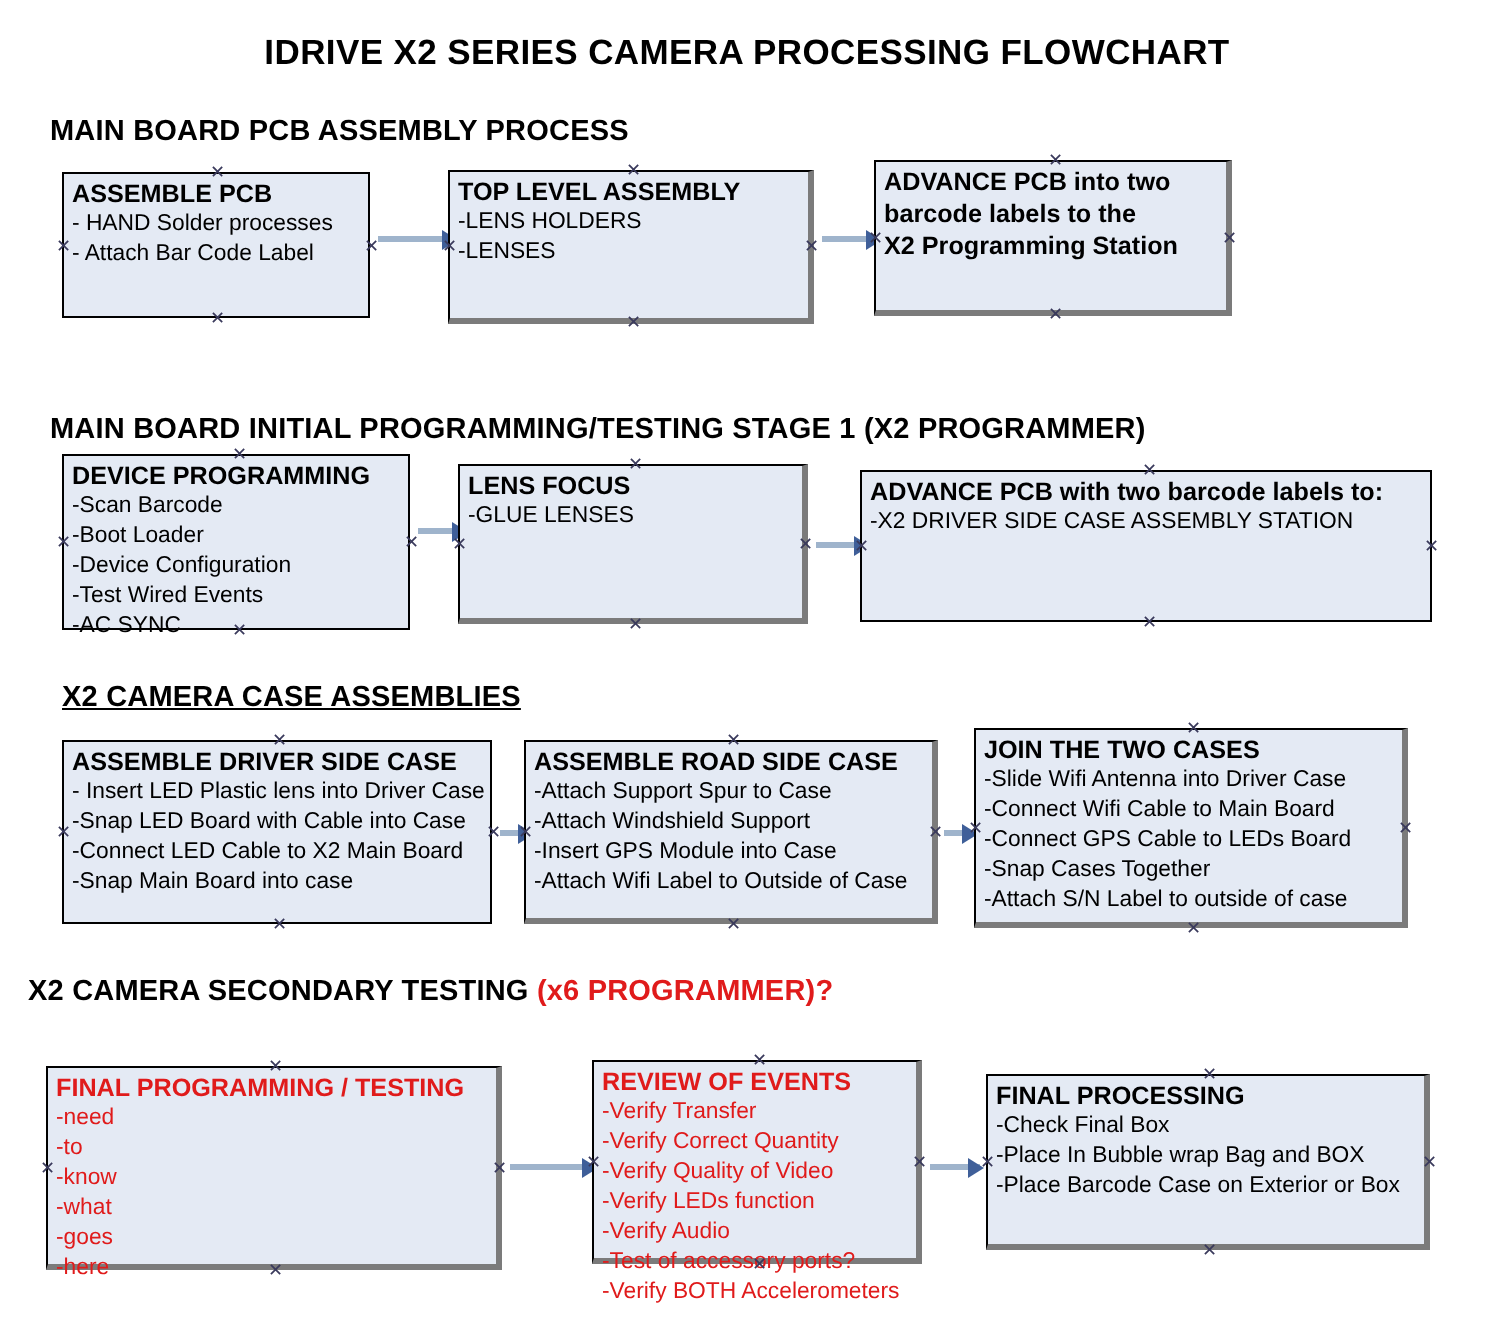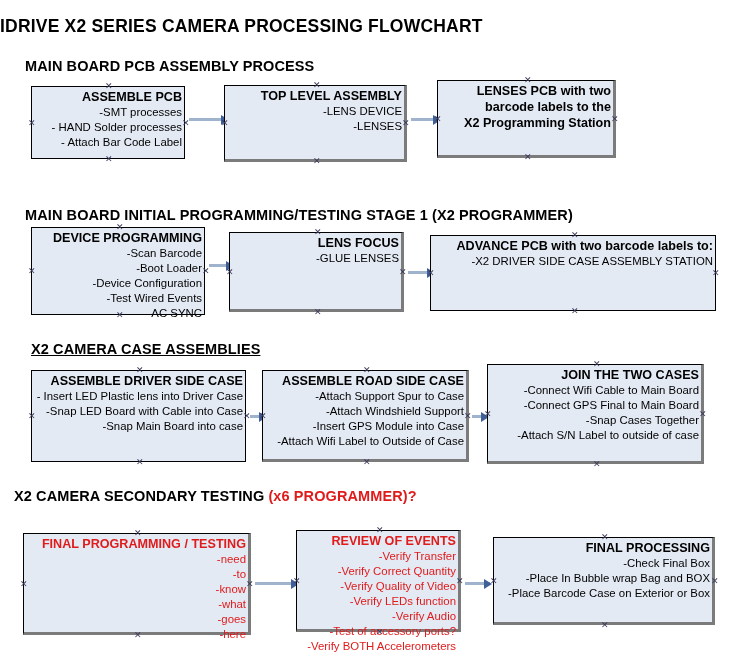--- a/index.html
+++ b/index.html
@@ -10,20 +10,21 @@
     position:relative;
     overflow:hidden;
     -webkit-font-smoothing:antialiased;
   }
   #canvas{position:absolute;left:0;top:0;width:747px;height:662px;}
 
   
   .doc-title{
     position:absolute;
     left:0;top:16px;width:747px;
+    text-align:center;
     font-size:17.5px;
     font-weight:bold;
     letter-spacing:.2px;
     color:#000000;
     white-space:nowrap;
   }
   .section-title{
     position:absolute;
     font-size:14.5px;
     font-weight:bold;
@@ -41,21 +42,21 @@
     box-sizing:border-box;
     overflow:visible;
   }
   .pbox.shadow{
     border-right:3px solid #7b7b7b;
     border-bottom:3px solid #7b7b7b;
   }
   .pbox .inner{
     position:absolute;
     left:4px;right:2px;top:2px;
-    text-align:right;
+    text-align:left;
   }
   .bhead{
     font-size:12.6px;
     font-weight:bold;
     color:#000000;
     line-height:16px;
     white-space:nowrap;
   }
   .bhead.red{color:#e01b1b;}
   .bline{
@@ -97,51 +98,50 @@
 
   <div class="doc-title">IDRIVE X2  SERIES CAMERA PROCESSING FLOWCHART</div>
 
   <div class="section-title" style="left:25px; top:58px;">
     <span>MAIN BOARD PCB ASSEMBLY PROCESS</span>
   </div>
 
   <div class="pbox" style="left:31px; top:86px; width:154px; height:73px;">
     <div class="inner">
       <div class="bhead">ASSEMBLE PCB</div>
-      <div class="bline">-SMT processes</div>
       <div class="bline">- HAND Solder processes</div>
       <div class="bline">- Attach Bar Code Label</div>
     </div>
     <span class="handle" style="left:73px;top:-4px;">✕</span>
     <span class="handle" style="left:73px;top:69px;">✕</span>
     <span class="handle" style="left:-4px;top:33px;">✕</span>
     <span class="handle" style="left:150px;top:33px;">✕</span>
   </div>
 
   <div class="conn" style="left:189px; top:118px; width:35px;"></div>
   <div class="arrow" style="left:221px; top:115px;"></div>
 
   <div class="pbox shadow" style="left:224px; top:85px; width:183px; height:77px;">
     <div class="inner">
       <div class="bhead">TOP LEVEL ASSEMBLY</div>
-      <div class="bline">-LENS DEVICE</div>
+      <div class="bline">-LENS HOLDERS</div>
       <div class="bline">-LENSES</div>
     </div>
     <span class="handle" style="left:88px;top:-4px;">✕</span>
     <span class="handle" style="left:88px;top:72px;">✕</span>
     <span class="handle" style="left:-4px;top:34px;">✕</span>
     <span class="handle" style="left:177px;top:34px;">✕</span>
   </div>
 
   <div class="conn" style="left:411px; top:118px; width:27px;"></div>
   <div class="arrow" style="left:433px; top:115px;"></div>
 
   <div class="pbox shadow" style="left:437px; top:80px; width:179px; height:78px;">
     <div class="inner">
-      <div class="bhead">LENSES PCB with two</div>
+      <div class="bhead">ADVANCE PCB into two</div>
       <div class="bhead">barcode labels to the</div>
       <div class="bhead"> X2 Programming Station</div>
     </div>
     <span class="handle" style="left:86px;top:-4px;">✕</span>
     <span class="handle" style="left:86px;top:73px;">✕</span>
     <span class="handle" style="left:-4px;top:35px;">✕</span>
     <span class="handle" style="left:173px;top:35px;">✕</span>
   </div>
 
   <div class="section-title" style="left:25px; top:207px;">
@@ -193,20 +193,21 @@
 
   <div class="section-title" style="left:31px; top:341px;text-decoration:underline;">
     <span>X2 CAMERA CASE ASSEMBLIES</span>
   </div>
 
   <div class="pbox" style="left:31px; top:370px; width:215px; height:92px;">
     <div class="inner">
       <div class="bhead">ASSEMBLE DRIVER SIDE CASE</div>
       <div class="bline">- Insert LED Plastic lens into Driver Case</div>
       <div class="bline">-Snap LED Board with Cable into Case</div>
+      <div class="bline">-Connect LED Cable to X2 Main Board</div>
       <div class="bline">-Snap Main Board into case</div>
     </div>
     <span class="handle" style="left:104px;top:-4px;">✕</span>
     <span class="handle" style="left:104px;top:88px;">✕</span>
     <span class="handle" style="left:-4px;top:42px;">✕</span>
     <span class="handle" style="left:211px;top:42px;">✕</span>
   </div>
 
   <div class="conn" style="left:250px; top:415px; width:14px;"></div>
   <div class="arrow" style="left:259px; top:412px;"></div>
@@ -224,22 +225,23 @@
     <span class="handle" style="left:-4px;top:42px;">✕</span>
     <span class="handle" style="left:201px;top:42px;">✕</span>
   </div>
 
   <div class="conn" style="left:472px; top:415px; width:14px;"></div>
   <div class="arrow" style="left:481px; top:412px;"></div>
 
   <div class="pbox shadow" style="left:487px; top:364px; width:217px; height:100px;">
     <div class="inner">
       <div class="bhead">JOIN THE TWO CASES</div>
+      <div class="bline">-Slide Wifi Antenna into Driver Case</div>
       <div class="bline">-Connect Wifi Cable to Main Board</div>
-      <div class="bline">-Connect GPS Final to Main Board</div>
+      <div class="bline">-Connect GPS Cable to LEDs Board</div>
       <div class="bline">-Snap Cases Together</div>
       <div class="bline">-Attach S/N Label to outside of case</div>
     </div>
     <span class="handle" style="left:105px;top:-4px;">✕</span>
     <span class="handle" style="left:105px;top:96px;">✕</span>
     <span class="handle" style="left:-4px;top:46px;">✕</span>
     <span class="handle" style="left:211px;top:46px;">✕</span>
   </div>
 
   <div class="section-title" style="left:14px; top:488px;">

